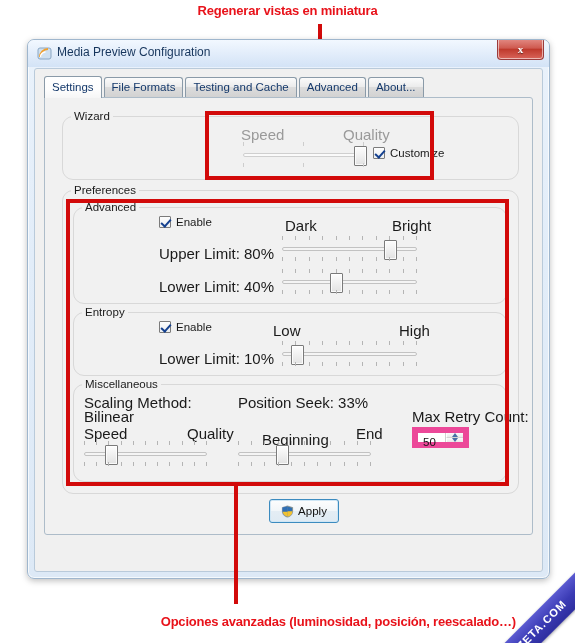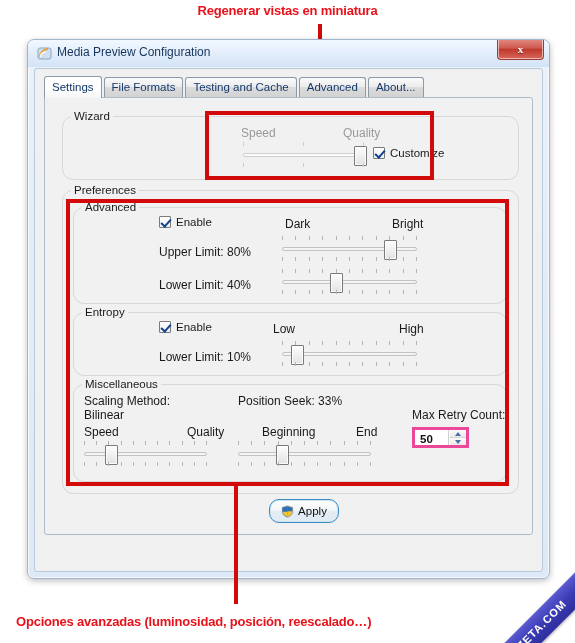--- a/index.html
+++ b/index.html
@@ -15,21 +15,21 @@
   
   .anno-text{
     position:absolute;
     color:#e8121a;
     font-weight:bold;
     font-size:13px;
     letter-spacing:-0.2px;
     white-space:nowrap;
   }
   #anno-top{ top:3px; left:0; width:575px; text-align:center; }
-  #anno-bottom{ top:614px; left:16px; width:516px; text-align:left; }
+  #anno-bottom{ top:614px; left:0; width:516px; text-align:right; }
 
   .anno-line{ position:absolute; background:#d20a0a; width:4px; }
   #anno-line-top{ left:318px; top:24px; height:90px; }
   #anno-line-bottom{ left:234px; top:484px; height:120px; }
 
   .anno-box{
     position:absolute;
     border:4px solid #d20a0a;
     box-sizing:border-box;
     pointer-events:none;
@@ -135,21 +135,21 @@
     font-size:11.5px;
     color:#1a1a1a;
   }
 
   #grp-wizard{ left:17px; top:18px; width:455px; height:62px; }
   #grp-prefs{  left:17px; top:92px; width:455px; height:302px; }
   #grp-lum{    left:10px; top:16px; width:432px; height:95px; }
   #grp-ent{    left:10px; top:121px; width:432px; height:62px; }
   #grp-misc{   left:10px; top:193px; width:432px; height:96px; }
 
-  .lbl{ position:absolute; font-size:12px; color:#1a1a1a; white-space:nowrap; }
+  .lbl{ position:absolute; font-size:15px; color:#1a1a1a; white-space:nowrap; }
   .lbl.dim{ color:#9a9a9a; }
 
   
   .slider{ position:absolute; height:26px; }
   .slider .track{
     position:absolute;
     left:0;right:0;top:12px;height:4px;
     background:#f4f4f4;
     border:1px solid #c2c2c2;
     border-radius:2px;
@@ -195,24 +195,23 @@
     border:solid #14408f;
     border-width:0 2px 2px 0;
     transform:rotate(42deg);
   }
   .cb .cbtext{ font-size:11.5px; color:#1a1a1a; margin-left:5px; }
 
   
   #spin{
     position:absolute;
     width:57px;height:21px;
-    border:3px solid #ec4899;
+    border:6px solid #ec4899;
     background:#fff;
     box-sizing:border-box;
-    font-weight:bold;
   }
   #spin .val{
     position:absolute;left:5px;top:3px;
     font-size:11.5px;color:#111;
   }
   #spin .arrows{
     position:absolute;right:0;top:0;bottom:0;width:17px;
     border-left:1px solid #cfcfcf;
     display:flex;flex-direction:column;
   }
@@ -230,21 +229,21 @@
   }
   #spin .arrows .up:after{ border-bottom:4px solid #4a6fa5; }
   #spin .arrows .dn:after{ border-top:4px solid #4a6fa5; }
 
   
   #apply-btn{
     position:absolute;
     left:224px; top:401px;
     width:68px;height:22px;
     border:1px solid #3c8bbf;
-    border-radius:10px;
+    border-radius:3px;
     background:linear-gradient(180deg,#fdfdfd 0%,#f2f6f9 48%,#e4edf4 52%,#dfeaf3 100%);
     box-shadow:0 0 0 1px #cfe6f5 inset;
     display:flex;align-items:center;justify-content:center;
     gap:4px;
     font-size:11.5px;color:#111;
     cursor:pointer;
   }
   #shield{ width:13px;height:13px; }
 
   
@@ -511,21 +510,21 @@
                 <i></i>
                 <i></i>
                 <i></i>
                 <i></i>
                 <i></i>
                 <i></i>
                 <i></i>
               </div>
           </div>
 
-          <span class="lbl" style="left:164px;top:40px;padding-left:24px;">Beginning</span>
+          <span class="lbl" style="left:164px;top:46px;padding-left:24px;">Beginning</span>
           <span class="lbl" style="left:282px;top:40px;">End</span>
           <div class="slider" style="left:164px;top:55px;width:133px;">
             <div class="ticks top">
                 <i></i>
                 <i></i>
                 <i></i>
                 <i></i>
                 <i></i>
                 <i></i>
                 <i></i>

